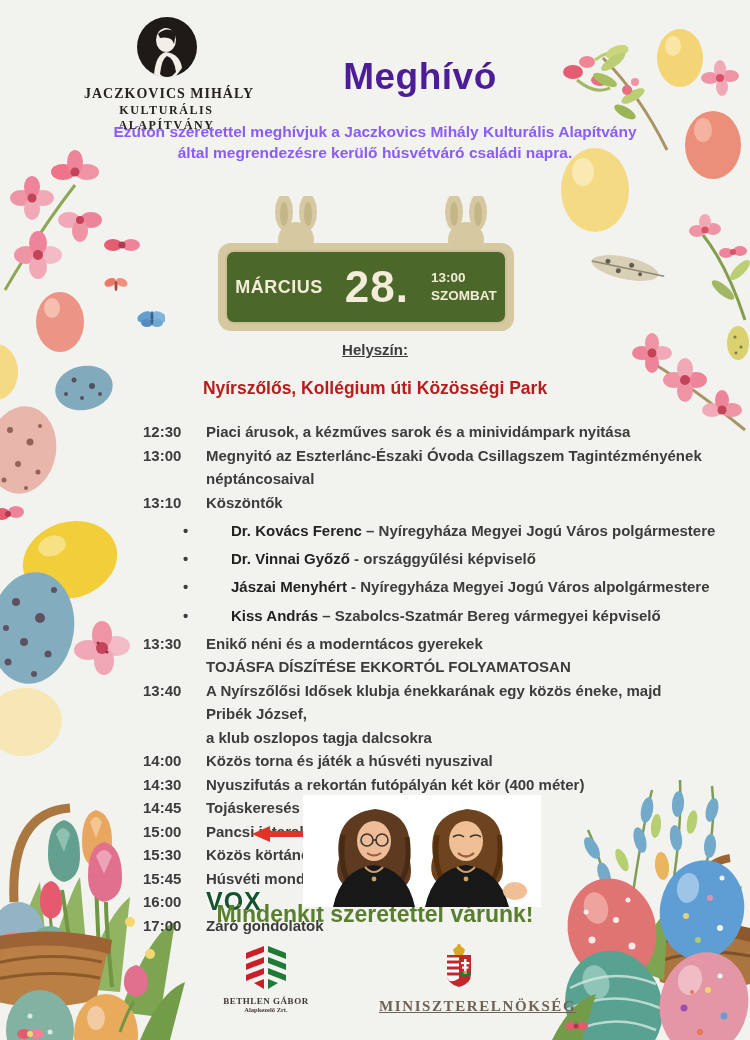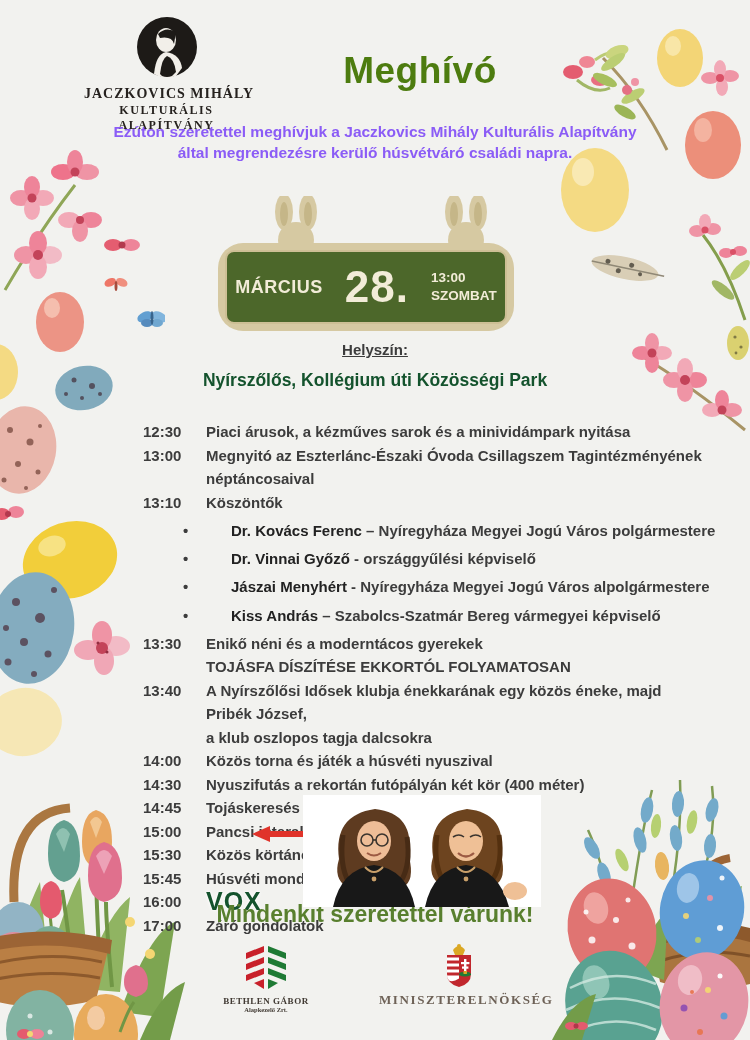--- a/index.html
+++ b/index.html
@@ -10,40 +10,40 @@
     color:#3d3d3d;
   }
   .decor{position:absolute;z-index:1;pointer-events:none;}
   .content{position:relative;z-index:2;}
 
   
   .logo-wrap{position:absolute;left:84px;top:16px;width:165px;text-align:center;z-index:3;}
   .logo-medallion{width:62px;height:62px;margin:0 auto;}
   .logo-line1{font-family:"Liberation Serif","DejaVu Serif",serif;font-weight:700;font-size:14px;letter-spacing:1px;color:#26221f;margin-top:4px;white-space:nowrap;}
   .logo-line2{font-family:Liberation Serif, serif;font-weight:700;font-size:12px;letter-spacing:1.6px;color:#26221f;margin-top:1px;}
-  .main-title{position:absolute;left:0;top:50px;width:100%;text-align:center;font-size:37px;font-weight:800;letter-spacing:.5px;color:#4d7c0f;z-index:3;}
+  .main-title{position:absolute;left:0;top:56px;width:100%;text-align:center;font-size:37px;font-weight:800;letter-spacing:.5px;color:#4c1d95;z-index:3;}
   .main-title-inner{margin-left:90px;}
   .intro{position:absolute;left:110px;top:122px;width:530px;text-align:center;font-size:15.5px;font-weight:700;line-height:1.35;color:#8b5cf6;z-index:3;}
 
   
   .card-zone{position:absolute;left:218px;top:196px;width:296px;z-index:3;}
   .bunny{position:absolute;top:0;}
   .bunny.b1{left:44px;}
   .bunny.b2{left:214px;}
-  .date-card{position:absolute;top:47px;left:0;width:296px;height:88px;background:#d6c9a2;border-radius:25px;box-sizing:border-box;padding:7px;}
+  .date-card{position:absolute;top:47px;left:0;width:296px;height:88px;background:#d6c9a2;border-radius:13px;box-sizing:border-box;padding:7px;}
   .date-card-inner{width:100%;height:100%;background:#4c672a;border:2px solid #cdbf95;border-radius:9px;box-sizing:border-box;display:flex;align-items:center;justify-content:center;color:#f2ecd8;}
   .dc-month{font-size:18px;font-weight:800;letter-spacing:.5px;padding:0 12px;}
   .dc-sep{width:2px;height:52px;background:#c9bb90;}
   .dc-day{font-size:44px;font-weight:800;padding:0 10px;letter-spacing:1px;}
   .dc-right{padding:0 12px;font-size:13.5px;font-weight:800;line-height:1.3;}
 
   
   .venue{position:absolute;left:0;top:341px;width:100%;text-align:center;z-index:3;}
   .venue-label{font-size:15px;font-weight:700;text-decoration:underline;color:#3c3c3c;}
-  .venue-name{font-size:17.5px;font-weight:800;color:#14532d;margin-top:12px;}
+  .venue-name{font-size:17.5px;font-weight:800;color:#b91c1c;margin-top:20px;}
 
   
   .schedule{position:absolute;left:143px;top:420px;width:560px;z-index:3;font-size:15px;font-weight:700;color:#3c3c3c;}
   .srow{display:flex;line-height:23.5px;}
   .st{width:46px;flex:0 0 46px;}
   .sd{margin-left:17px;}
   .bullets{margin:3px 0 2px 40px;}
   .brow{display:flex;line-height:28.2px;}
   .bdot{width:16px;flex:0 0 16px;text-align:left;}
   .bname{font-weight:800;color:#222;white-space:pre;margin-left:32px;}
@@ -54,21 +54,21 @@
   
   .photo{position:absolute;left:303px;top:795px;width:238px;height:112px;background:#ffffff;z-index:4;}
 
   
   .closing{position:absolute;left:0;top:901px;width:100%;text-align:center;font-size:23px;font-weight:800;color:#587f2e;z-index:3;}
   .footer-logos{position:absolute;left:0;top:944px;width:100%;display:flex;justify-content:center;align-items:flex-start;gap:58px;z-index:4;}
   .bg-logo{width:110px;text-align:center;}
   .bg-logo-text1{font-family:"Liberation Serif","DejaVu Serif",serif;font-size:9px;font-weight:700;letter-spacing:.5px;color:#413a33;margin-top:2px;}
   .bg-logo-text2{font-family:"Liberation Serif","DejaVu Serif",serif;font-size:6.5px;font-weight:700;color:#413a33;}
   .me-logo{width:160px;text-align:center;}
-  .me-logo-text{font-family:"Liberation Serif","DejaVu Serif",serif;font-size:13px;font-weight:700;letter-spacing:1.6px;color:#6e6257;}
+  .me-logo-text{font-family:"Liberation Serif","DejaVu Serif",serif;font-size:15px;font-weight:700;letter-spacing:1.6px;color:#6e6257;margin-top:6px;text-decoration:underline;}
 </style>
 </head>
 <body>
 
 <svg class="decor" style="left:555px;top:0px;" width="195" height="330" viewBox="0 0 195 330">
   <g opacity="0.95">
 
     <g fill="#e4566a">
       <ellipse cx="18" cy="72" rx="10" ry="7"></ellipse>
         <ellipse cx="32" cy="62" rx="8" ry="6" fill="#ef8190"></ellipse>

